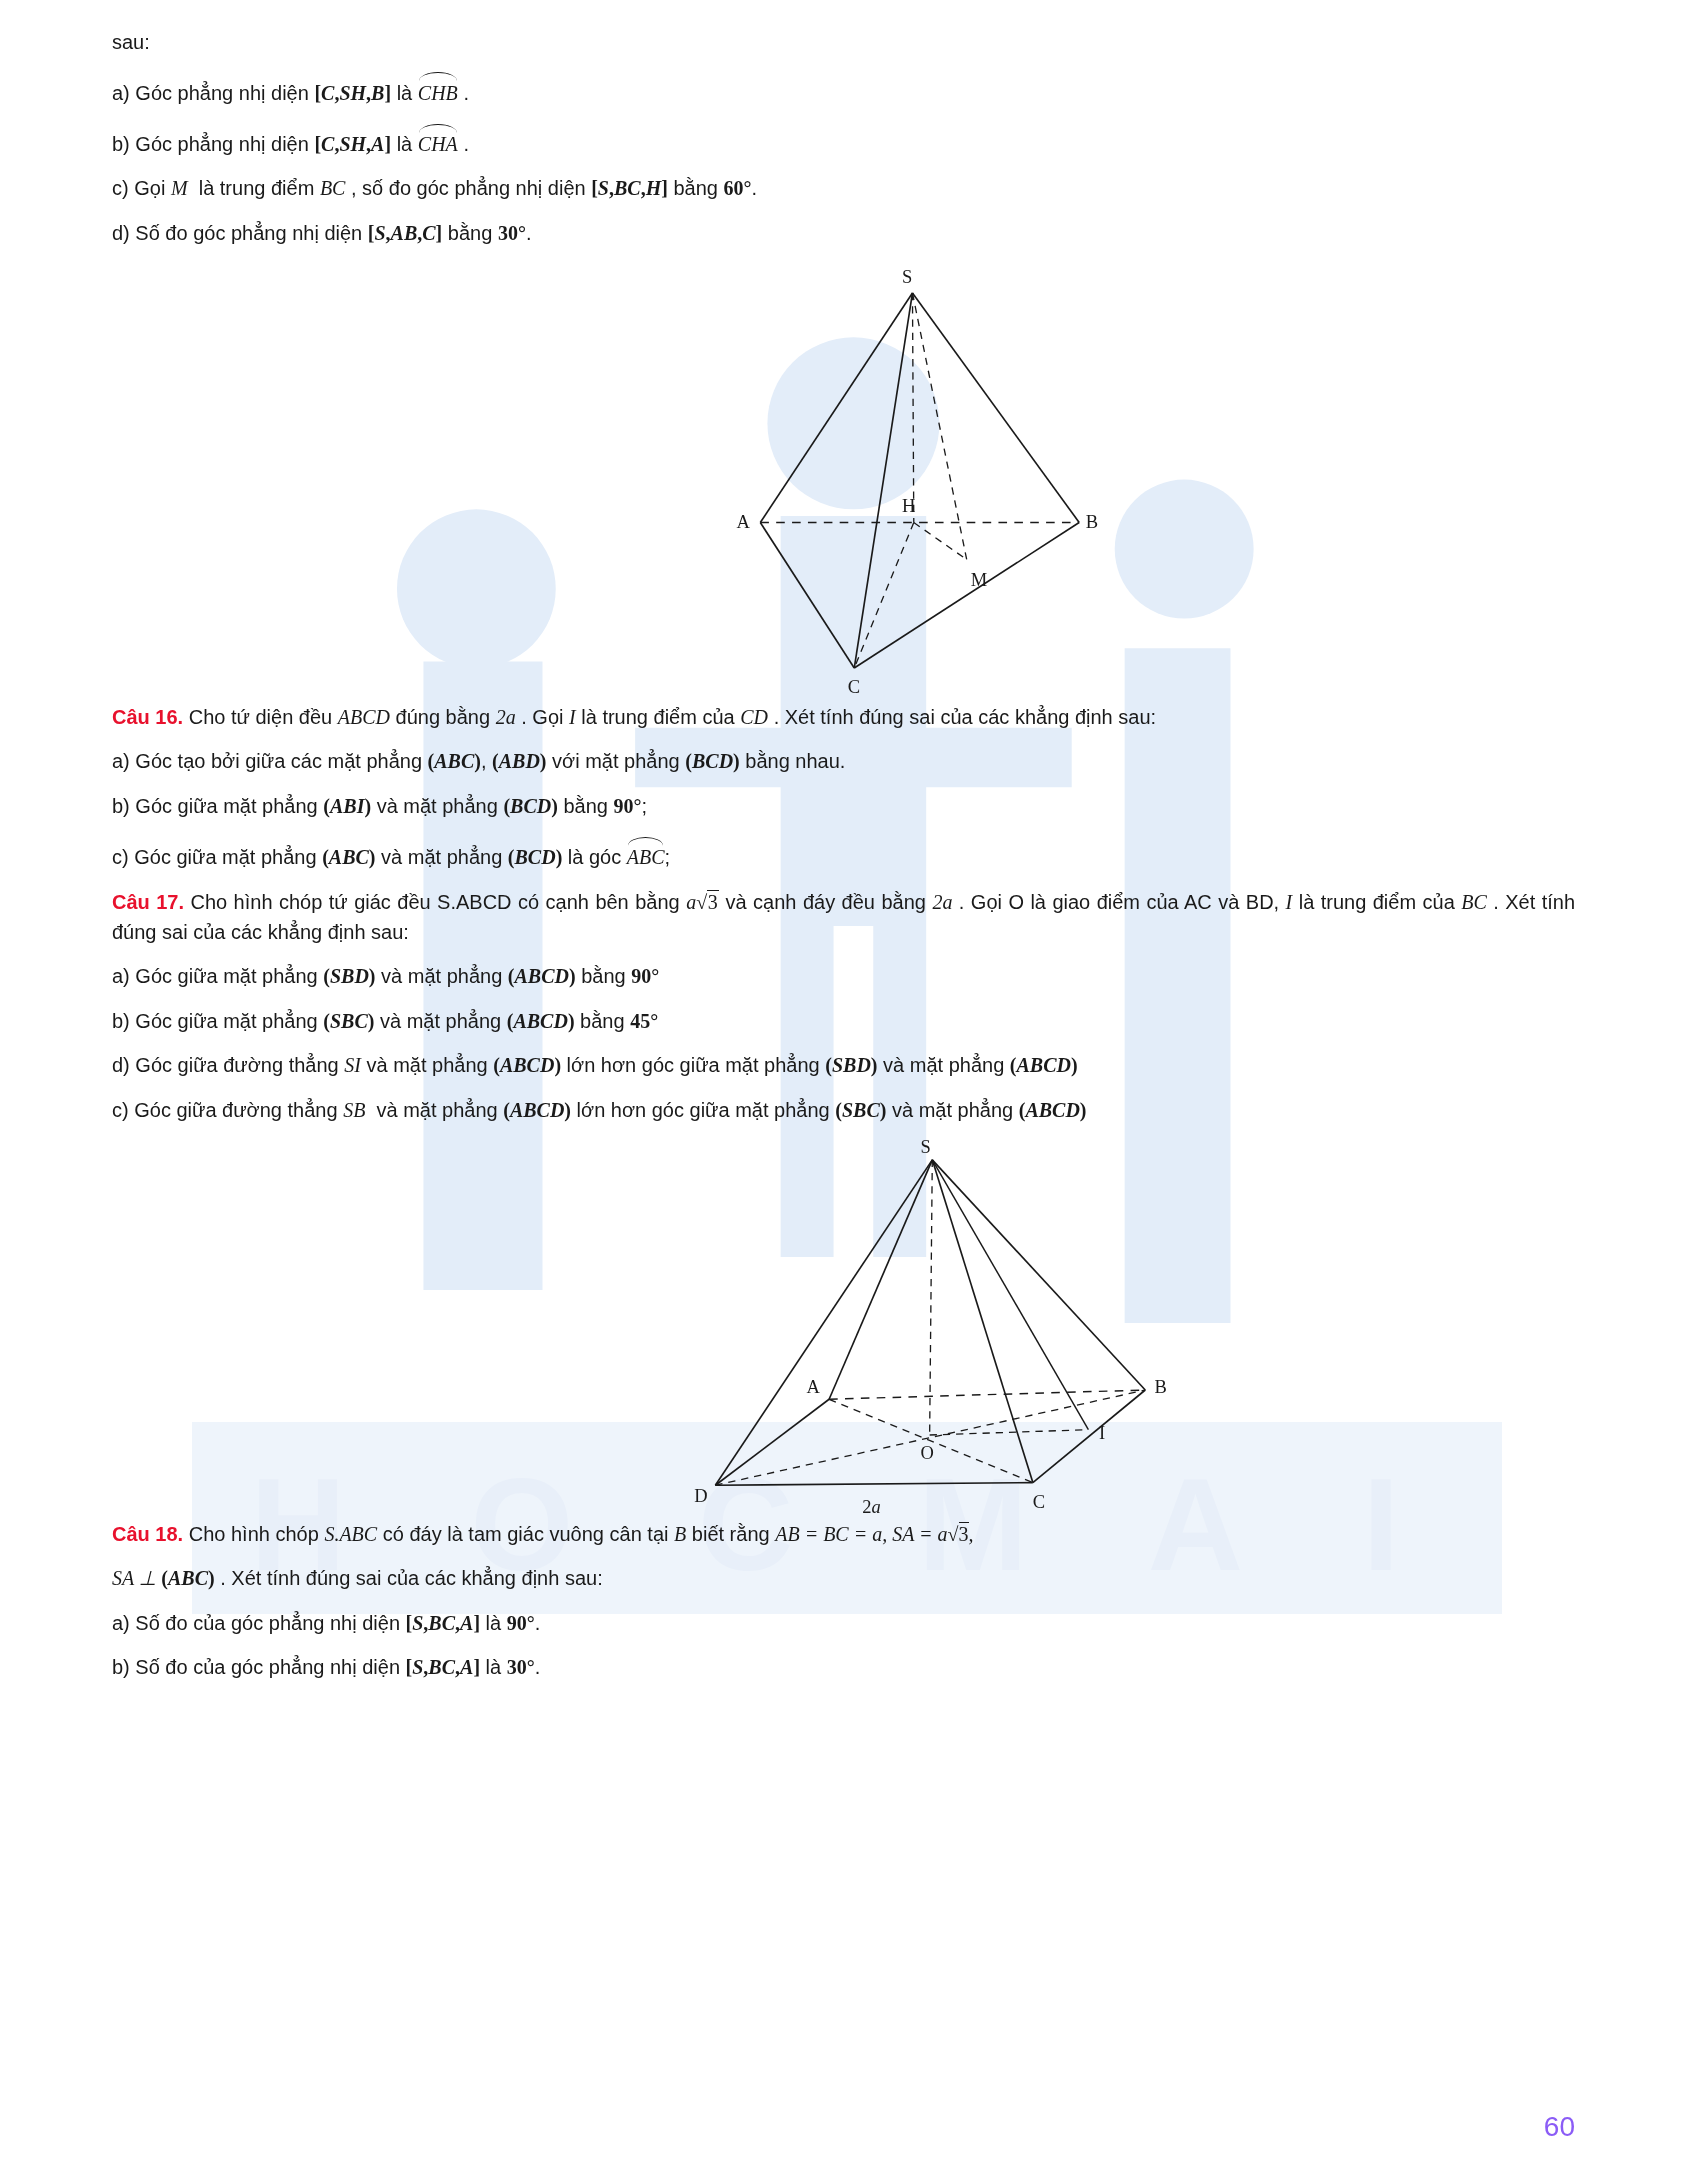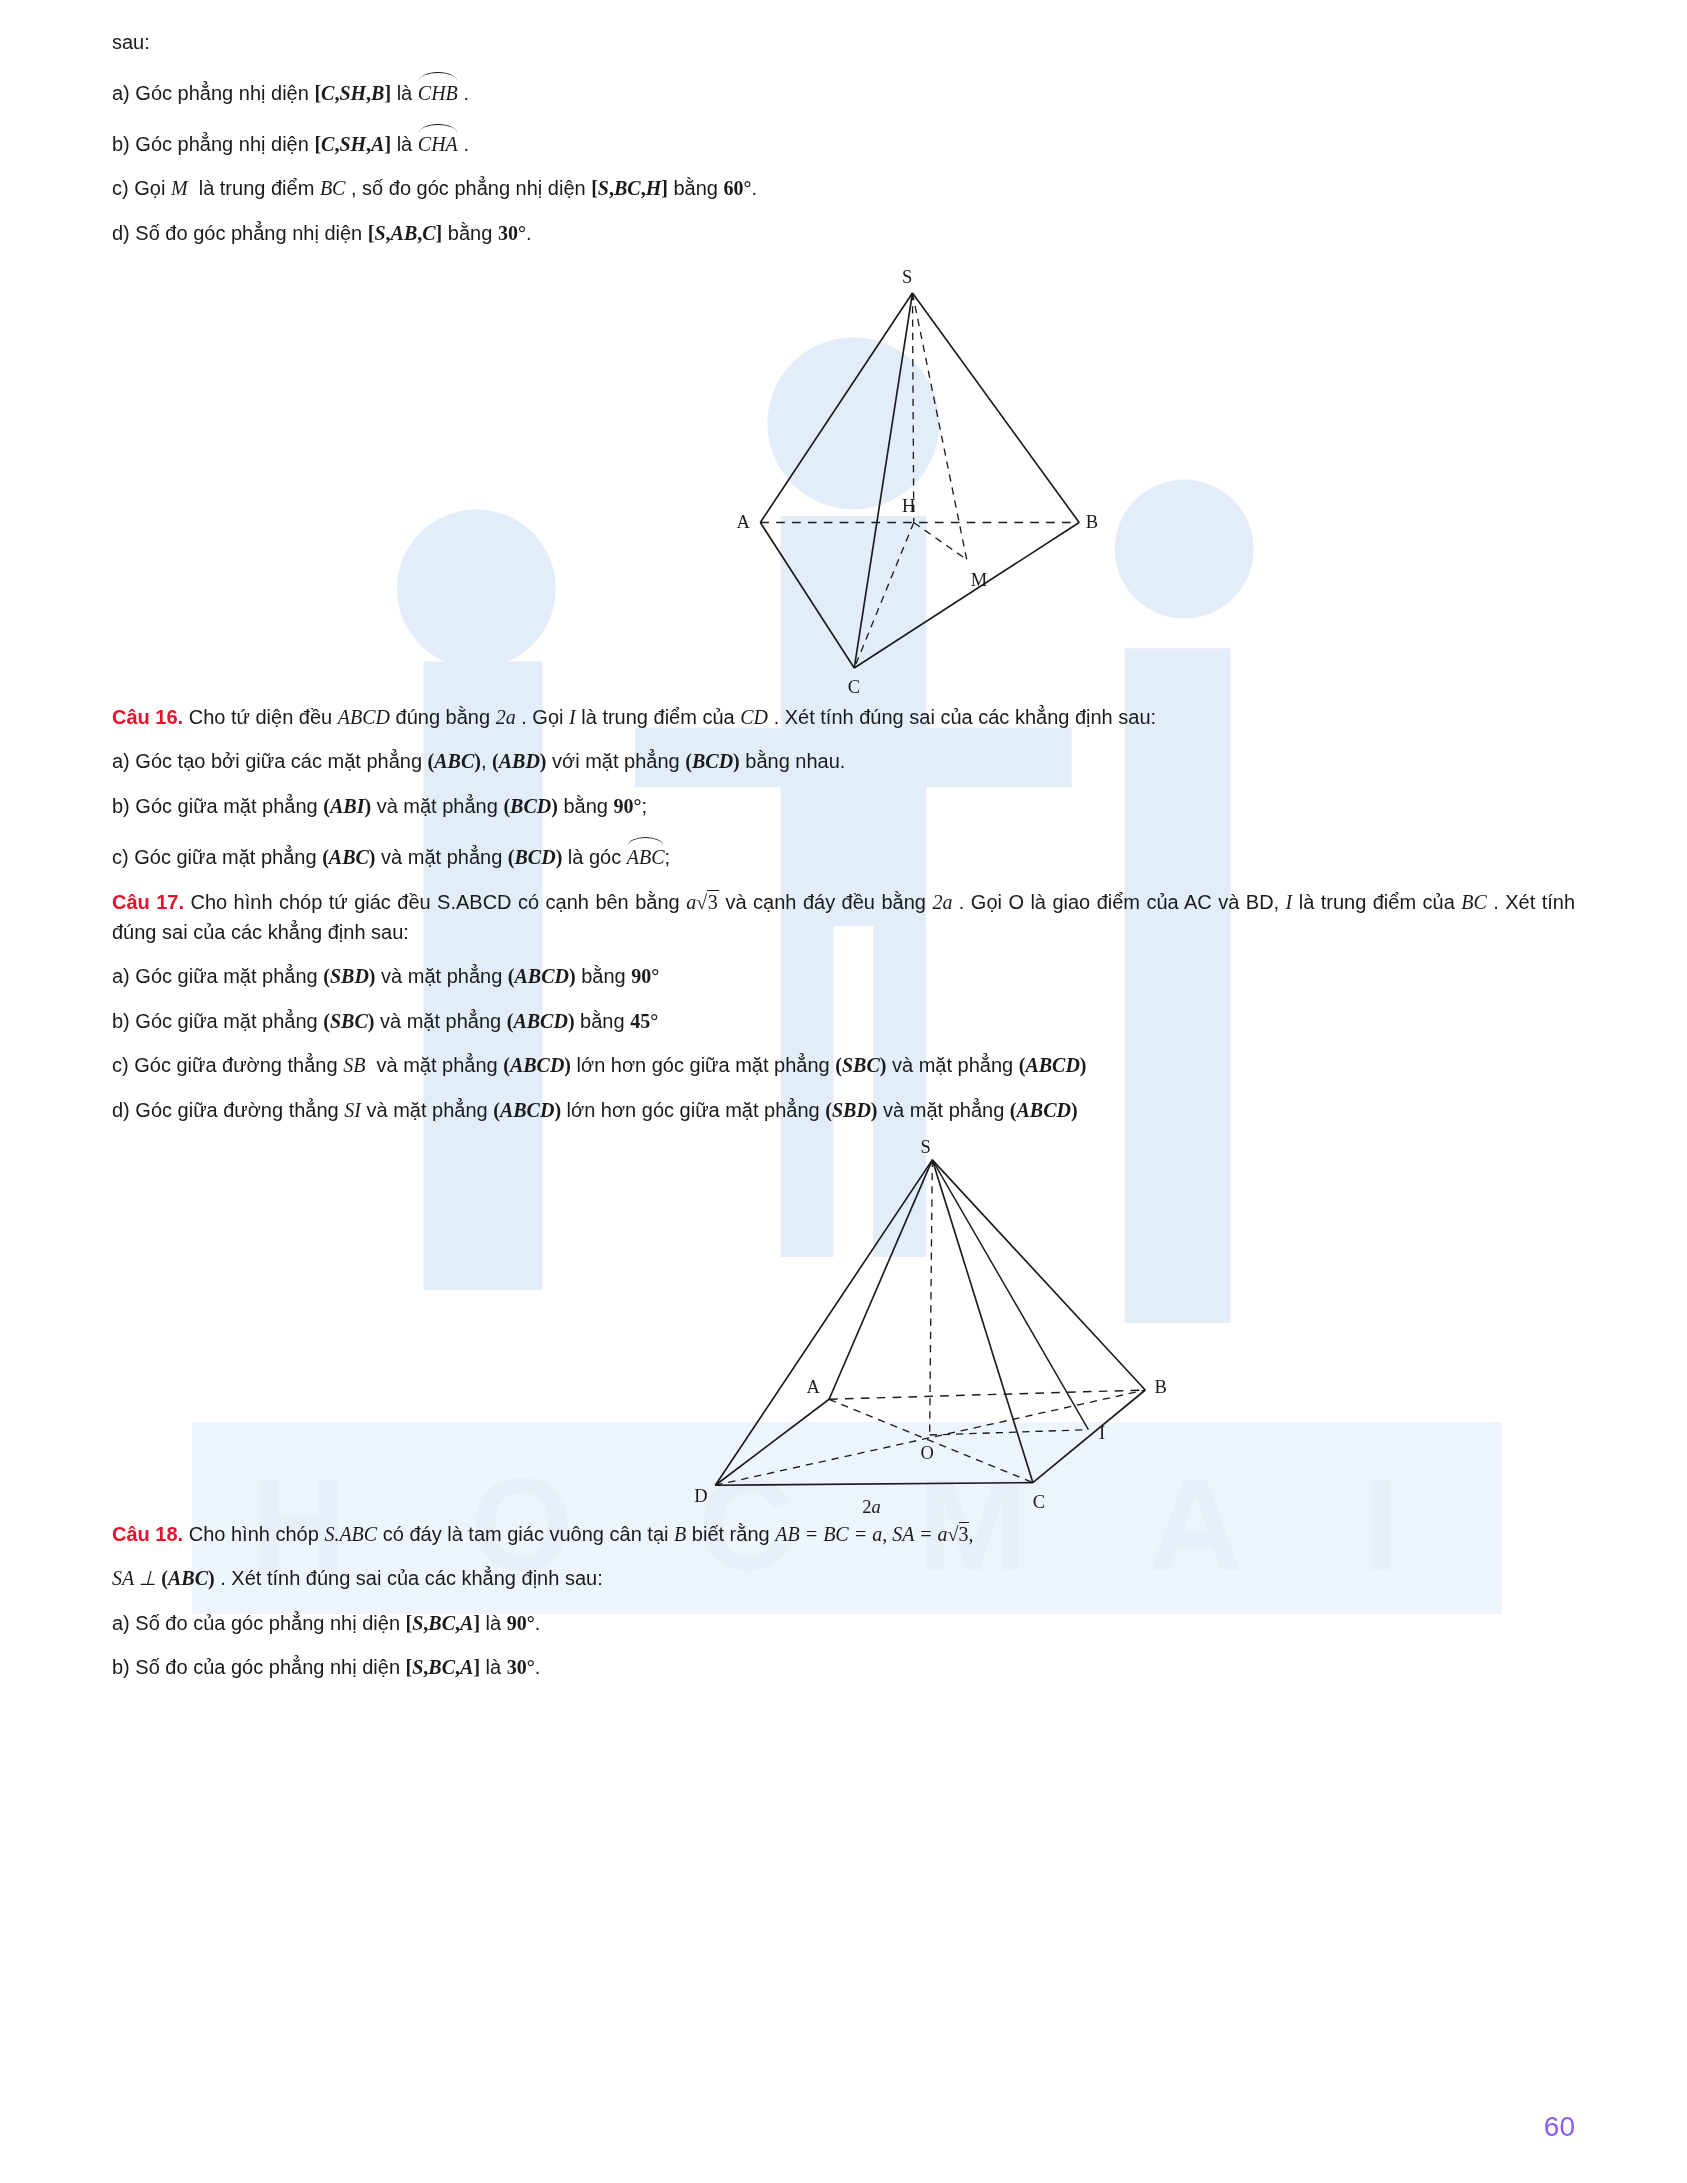--- a/index.html
+++ b/index.html
@@ -228,27 +228,27 @@
       a) Góc giữa mặt phẳng <span class="mathup">(<span class="math">SBD</span>)</span> và mặt phẳng
       <span class="mathup">(<span class="math">ABCD</span>)</span> bằng <span class="mathup">90°</span>
     </p>
 
     <p class="line">
       b) Góc giữa mặt phẳng <span class="mathup">(<span class="math">SBC</span>)</span> và mặt phẳng
       <span class="mathup">(<span class="math">ABCD</span>)</span> bằng <span class="mathup">45°</span>
     </p>
 
     <p class="line justify" style="text-align:justify;">
+      d) Góc giữa đường thẳng <span class="math">SI</span> và mặt phẳng <span class="mathup">(<span class="math">ABCD</span>)</span> lớn hơn góc giữa mặt phẳng
+      <span class="mathup">(<span class="math">SBD</span>)</span> và mặt phẳng <span class="mathup">(<span class="math">ABCD</span>)</span>
+    </p>
+
+    <p class="line justify" style="text-align:justify;">
       c) Góc giữa đường thẳng <span class="math">SB</span>&nbsp; và mặt phẳng <span class="mathup">(<span class="math">ABCD</span>)</span> lớn hơn góc giữa mặt phẳng
       <span class="mathup">(<span class="math">SBC</span>)</span> và mặt phẳng <span class="mathup">(<span class="math">ABCD</span>)</span>
-    </p>
-
-    <p class="line justify" style="text-align:justify;">
-      d) Góc giữa đường thẳng <span class="math">SI</span> và mặt phẳng <span class="mathup">(<span class="math">ABCD</span>)</span> lớn hơn góc giữa mặt phẳng
-      <span class="mathup">(<span class="math">SBD</span>)</span> và mặt phẳng <span class="mathup">(<span class="math">ABCD</span>)</span>
     </p>
 
     <div class="figure">
       <svg width="1462" height="377" viewBox="0 0 2210 570">
 
         <line x1="1240" y1="30" x2="1084" y2="392" stroke="#1a1a1a" stroke-width="2.5"></line>
         <line x1="1240" y1="30" x2="1562" y2="378" stroke="#1a1a1a" stroke-width="2.5"></line>
         <line x1="1240" y1="30" x2="1392" y2="518" stroke="#1a1a1a" stroke-width="2.5"></line>
         <line x1="1240" y1="30" x2="912" y2="522" stroke="#1a1a1a" stroke-width="2.5"></line>
         <line x1="912" y1="522" x2="1392" y2="518" stroke="#1a1a1a" stroke-width="2.5"></line>

